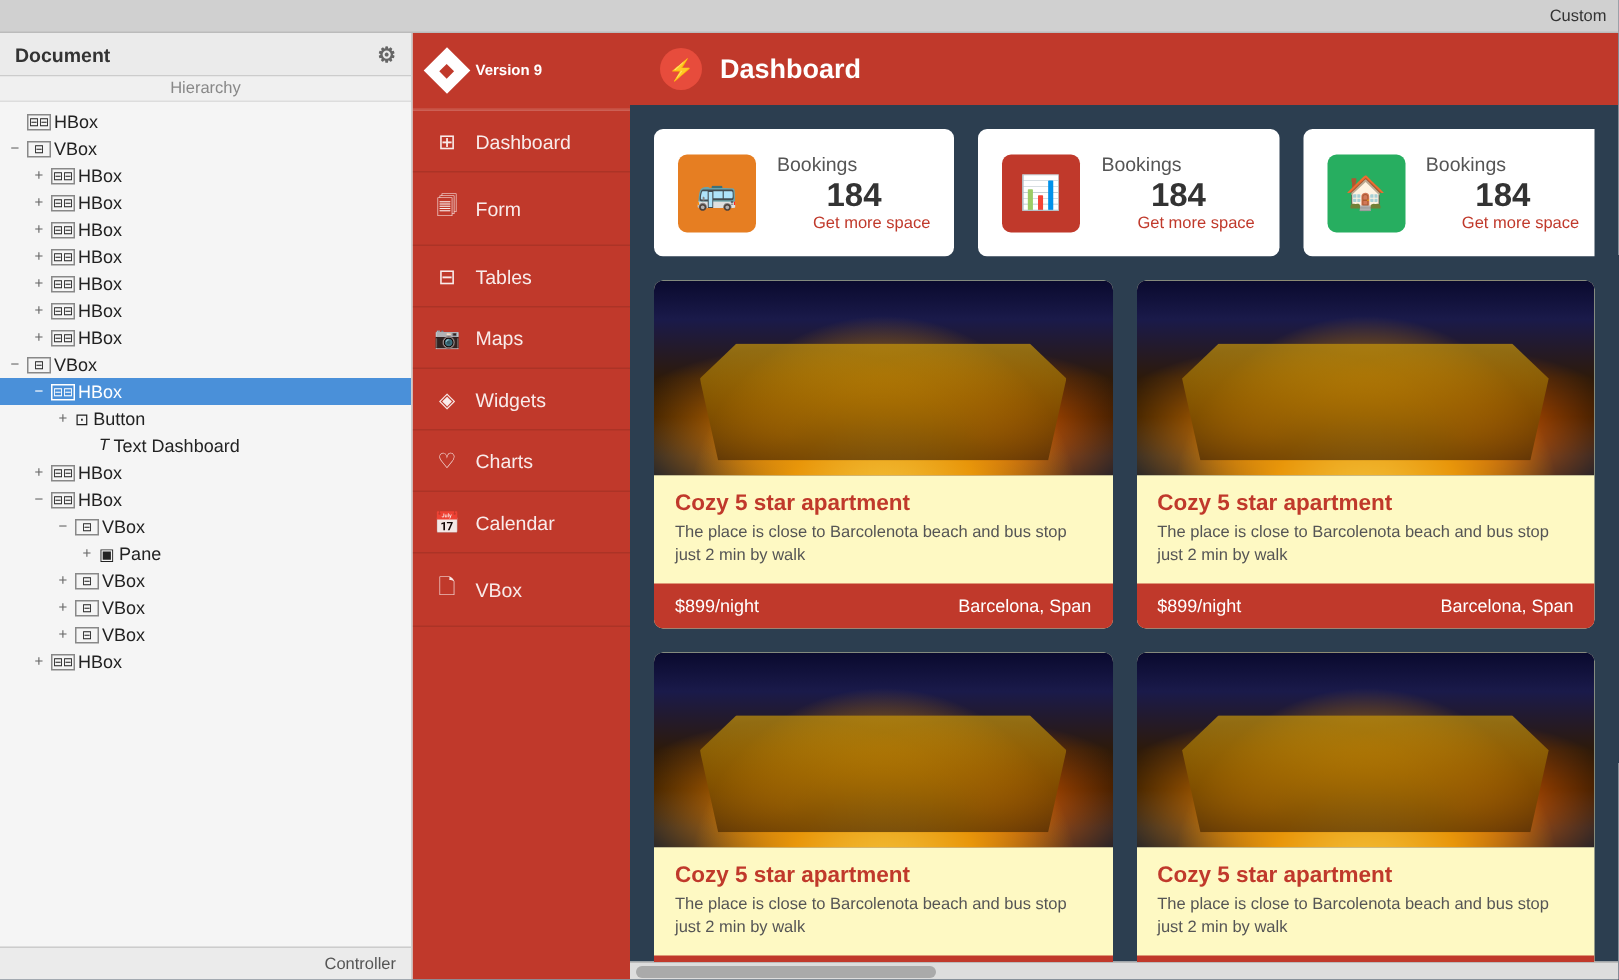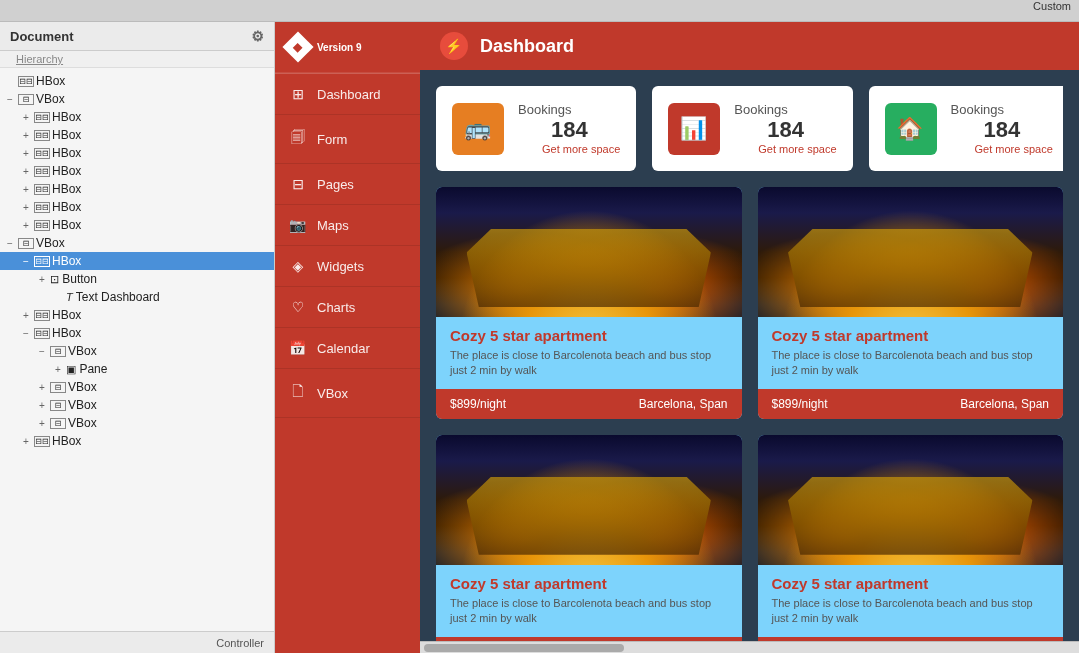--- a/index.html
+++ b/index.html
@@ -3,21 +3,21 @@
   <meta charset="utf-8">
   <style>
     * { box-sizing: border-box; margin: 0; padding: 0; }
     body { font-family: 'Segoe UI', Arial, sans-serif; background: #e8e8e8; width: 1079px; height: 653px; overflow: hidden; display: flex; flex-direction: column; }
 
     
     .top-bar {
       height: 22px;
       background: #d0d0d0;
       display: flex;
-      align-items: flex-start;
+      align-items: center;
       justify-content: flex-end;
       padding: 0 8px;
       font-size: 11px;
       color: #333;
       border-bottom: 1px solid #bbb;
     }
 
     
     .main-layout {
       display: flex;
@@ -47,27 +47,26 @@
       color: #333;
     }
 
     .left-panel-header .gear-icon {
       cursor: pointer;
       color: #666;
       font-size: 14px;
     }
 
     .hierarchy-label {
-      text-align: left;
+      text-align: center;
       padding: 2px 16px;
       font-size: 11px;
       color: #888;
       background: #f0f0f0;
       border-bottom: 1px solid #ddd;
-      text-decoration: underline;
     }
 
     .tree-container {
       flex: 1;
       overflow-y: auto;
       padding: 4px 0;
       font-size: 12px;
     }
 
     .tree-item {
@@ -261,21 +260,21 @@
     .stat-card-link { font-size: 11px; color: #c0392b; cursor: pointer; margin-left: 24px; }
 
     
     .property-grid {
       display: grid;
       grid-template-columns: 1fr 1fr;
       gap: 16px;
     }
 
     .property-card {
-      background: #7dd3fc;
+      background: #fef9c3;
       border-radius: 6px;
       overflow: hidden;
     }
 
     .property-img {
       width: 100%;
       height: 130px;
       background: linear-gradient(135deg, #1a1a2e 0%, #16213e 30%, #c4860a 60%, #f5a623 80%, #3d2200 100%);
       position: relative;
       overflow: hidden;
@@ -526,21 +525,21 @@
       <div class="nav-item">
     <span class="nav-icon">⊞</span>
     <span>Dashboard</span>
   </div>
           <div class="nav-item">
     <span class="nav-icon">🗐</span>
     <span>Form</span>
   </div>
           <div class="nav-item">
     <span class="nav-icon">⊟</span>
-    <span>Pages</span>
+    <span>Tables</span>
   </div>
           <div class="nav-item">
     <span class="nav-icon">📷</span>
     <span>Maps</span>
   </div>
           <div class="nav-item">
     <span class="nav-icon">◈</span>
     <span>Widgets</span>
   </div>
           <div class="nav-item">

